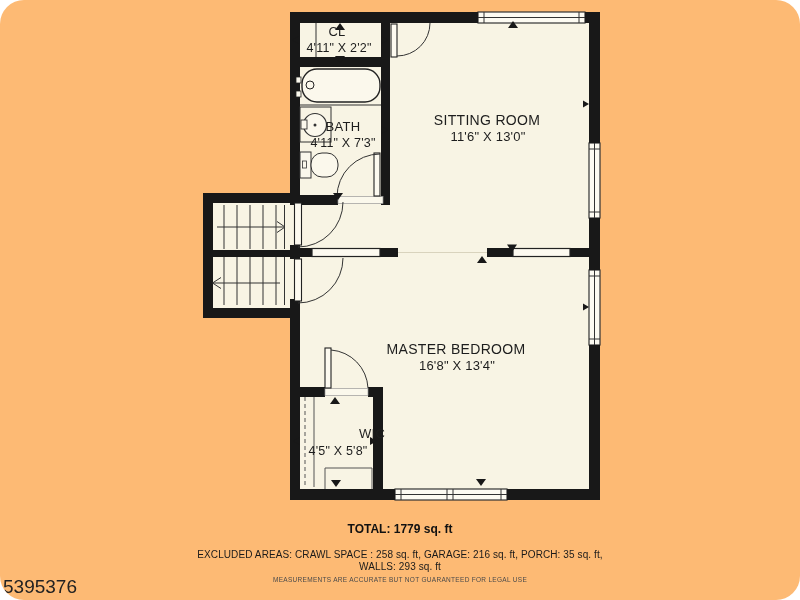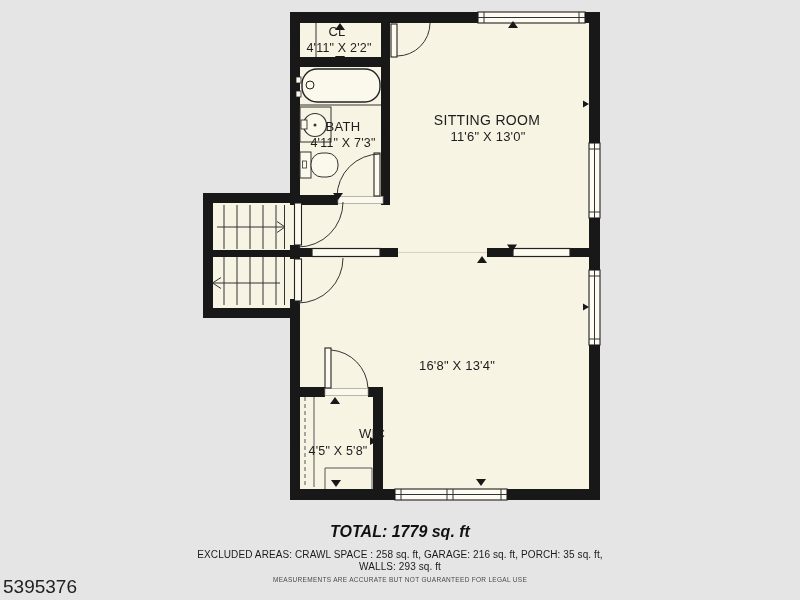--- a/index.html
+++ b/index.html
@@ -1,25 +1,25 @@
 <!DOCTYPE html>
 <html><head>
 <meta charset="utf-8">
 <style>
   html,body{margin:0;padding:0;background:#ffffff;}
-  .canvas{position:relative;width:800px;height:600px;background:#e5e5e5;
-          font-family:"Liberation Sans",sans-serif;overflow:hidden;}
+  .canvas{position:relative;width:800px;height:600px;background:#fdba74;
+          font-family:"Liberation Sans",sans-serif;overflow:hidden;border-radius:24px;}
   .plan-svg{position:absolute;left:0;top:0;}
   .lbl{position:absolute;transform:translateX(-50%);white-space:nowrap;
        color:#1d1d1d;text-align:center;line-height:1.15;}
   .room-name{font-size:13px;letter-spacing:.3px;}
   .room-name.big{font-size:14px;}
   .room-dims{font-size:12.5px;letter-spacing:.2px;}
   .room-dims.big{font-size:13px;}
-  .footer-total{font-size:16px;font-weight:bold;color:#111;font-style:italic;}
+  .footer-total{font-size:12px;font-weight:bold;color:#111;}
   .footer-line{font-size:10px;color:#1a1a1a;letter-spacing:.1px;}
   .footer-disclaimer{font-size:6.5px;color:#4a4a4a;letter-spacing:.3px;}
   .floor-title{position:absolute;left:632px;top:514px;font-size:20px;
                font-weight:bold;color:#111;white-space:nowrap;}
   .listing-id{position:absolute;left:3px;top:576px;font-size:19px;color:#222;}
 </style>
 </head>
 <body>
 
 <div class="canvas">
@@ -205,20 +205,21 @@
 
   <div class="lbl room-name" style="left:337px;top:25px;">CL</div>
   <div class="lbl room-dims" style="left:339px;top:41px;">4'11" X 2'2"</div>
 
   <div class="lbl room-name" style="left:343px;top:120px;">BATH</div>
   <div class="lbl room-dims" style="left:343px;top:136px;">4'11" X 7'3"</div>
 
   <div class="lbl room-name big" style="left:487px;top:112px;">SITTING ROOM</div>
   <div class="lbl room-dims big" style="left:488px;top:130px;">11'6" X 13'0"</div>
 
+  <div class="lbl room-name big" style="left:456px;top:341px;">MASTER BEDROOM</div>
   <div class="lbl room-dims big" style="left:457px;top:359px;">16'8" X 13'4"</div>
 
   <div class="lbl room-name" style="left:336px;top:427px;margin-left:36px;">WIC</div>
   <div class="lbl room-dims" style="left:338px;top:444px;">4'5" X 5'8"</div>
 
   <div class="lbl footer-total" style="left:400px;top:523px;">TOTAL: 1779 sq. ft</div>
   <div class="lbl footer-line" style="left:400px;top:549px;">EXCLUDED AREAS: CRAWL SPACE : 258 sq. ft, GARAGE: 216 sq. ft, PORCH: 35 sq. ft,</div>
   <div class="lbl footer-line" style="left:400px;top:561px;">WALLS: 293 sq. ft</div>
   <div class="lbl footer-disclaimer" style="left:400px;top:576px;">MEASUREMENTS ARE ACCURATE BUT NOT GUARANTEED FOR LEGAL USE</div>
 

